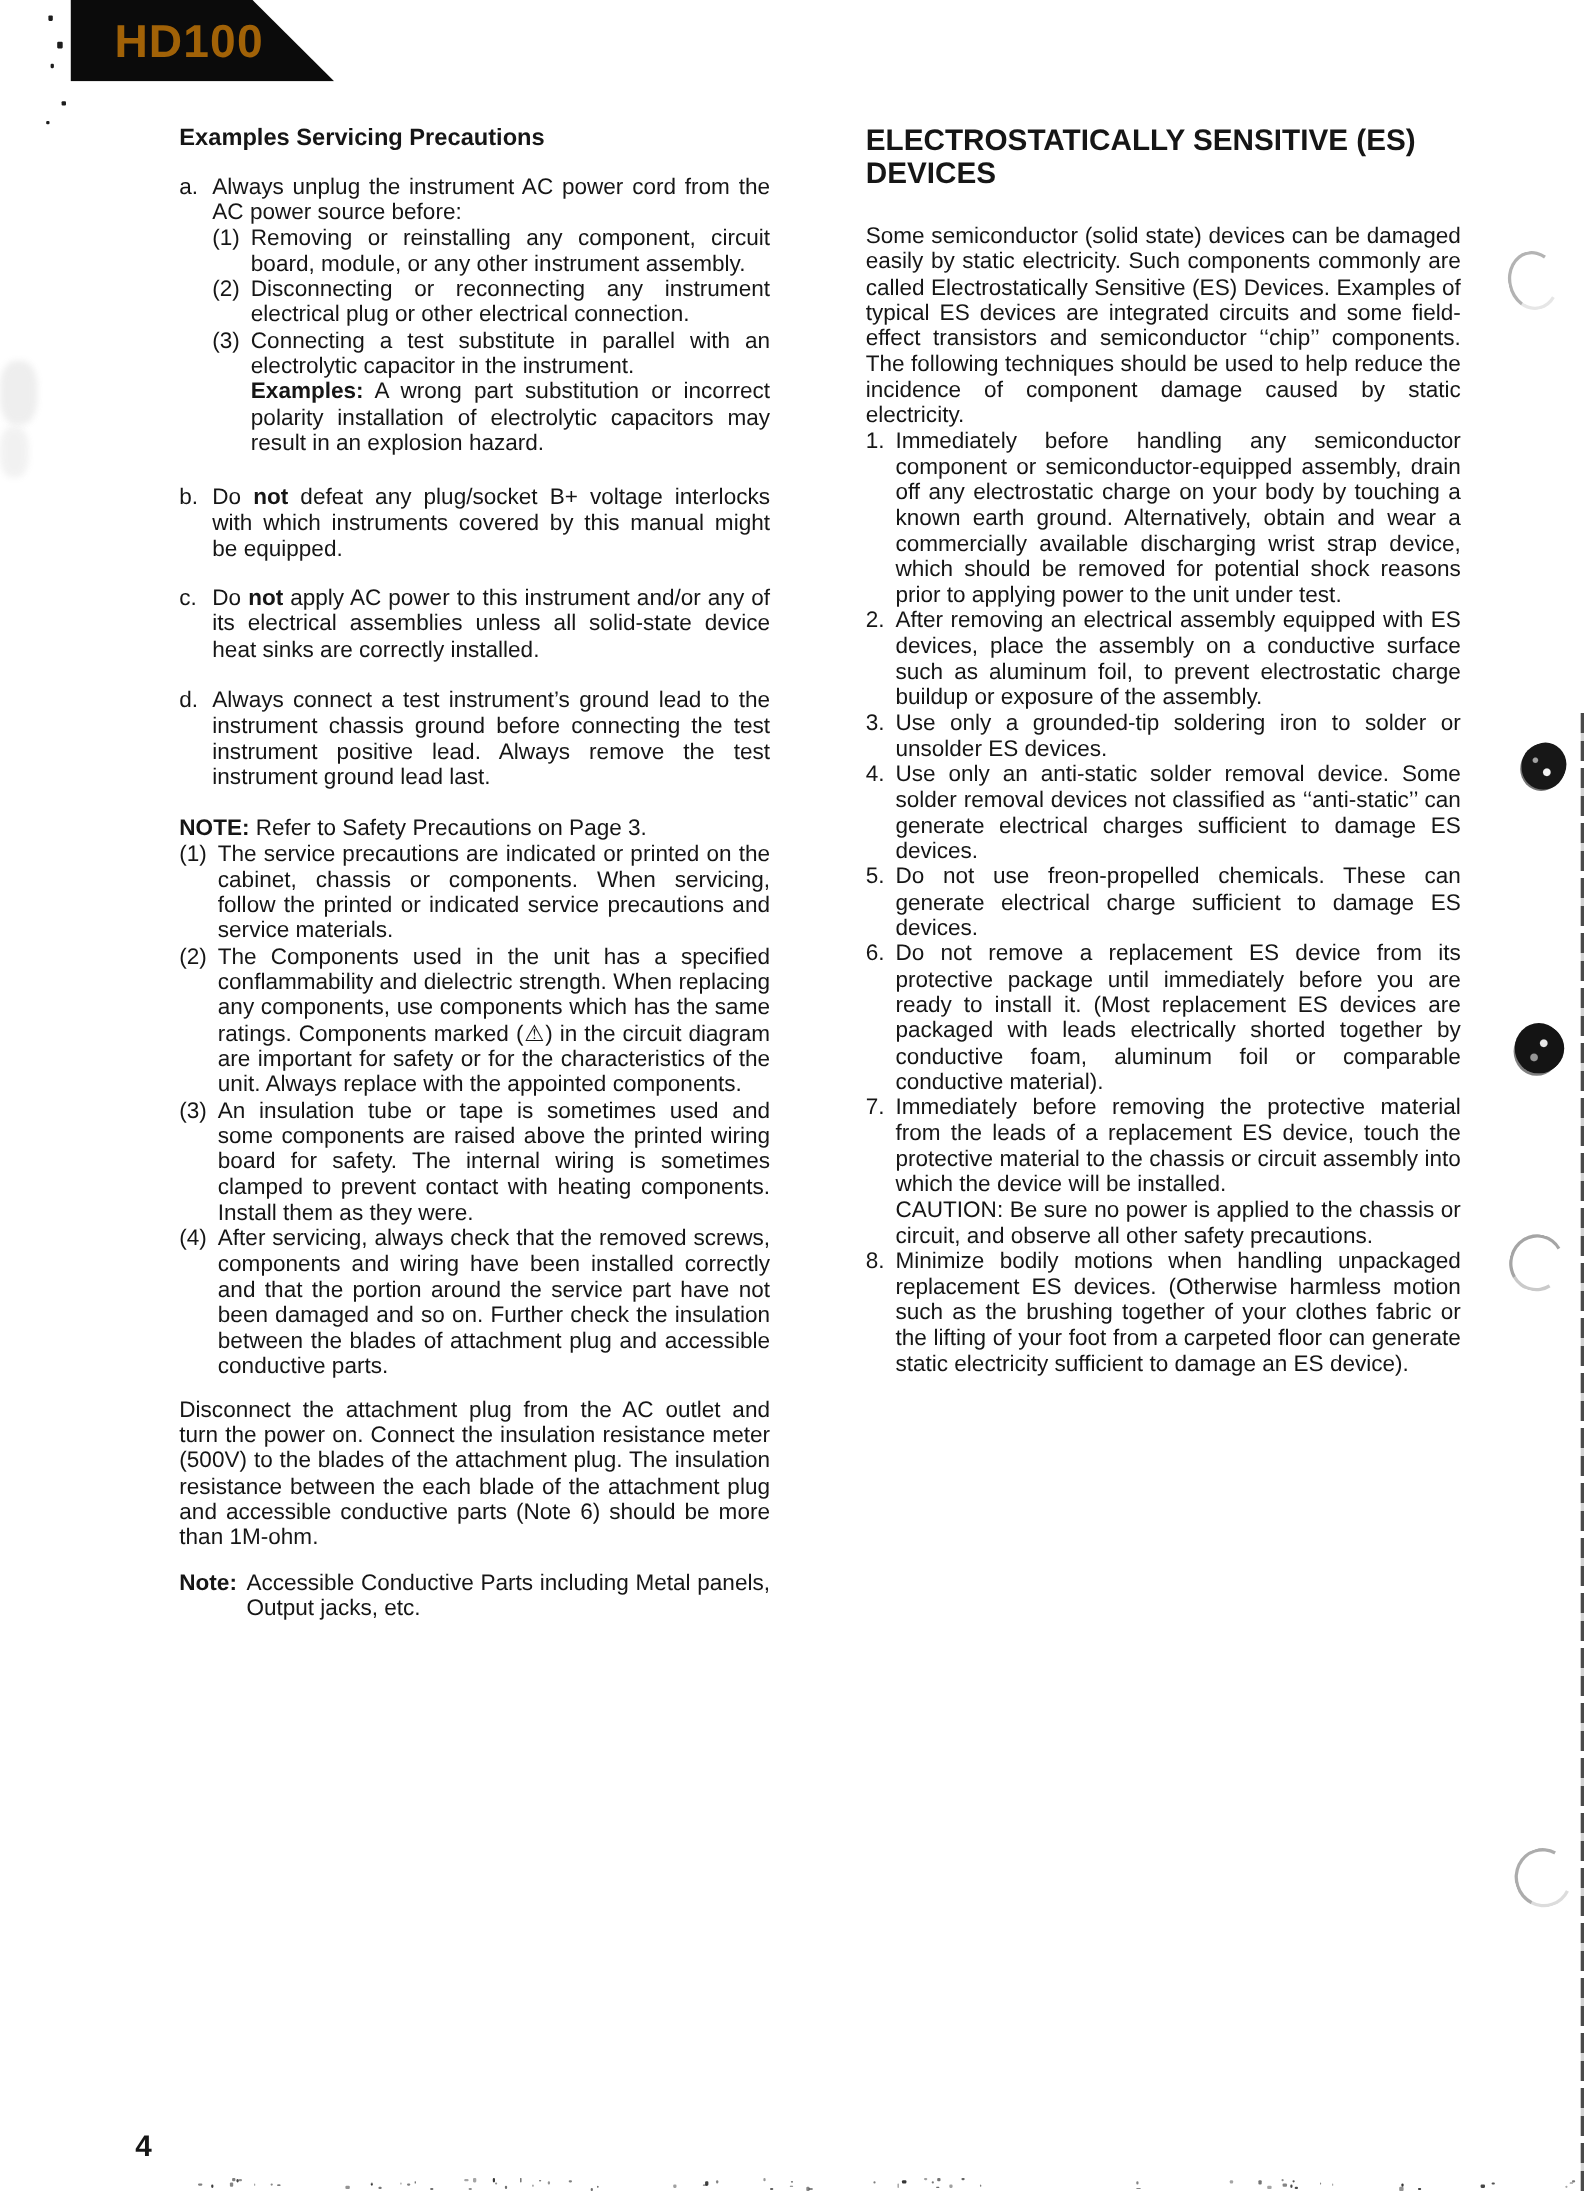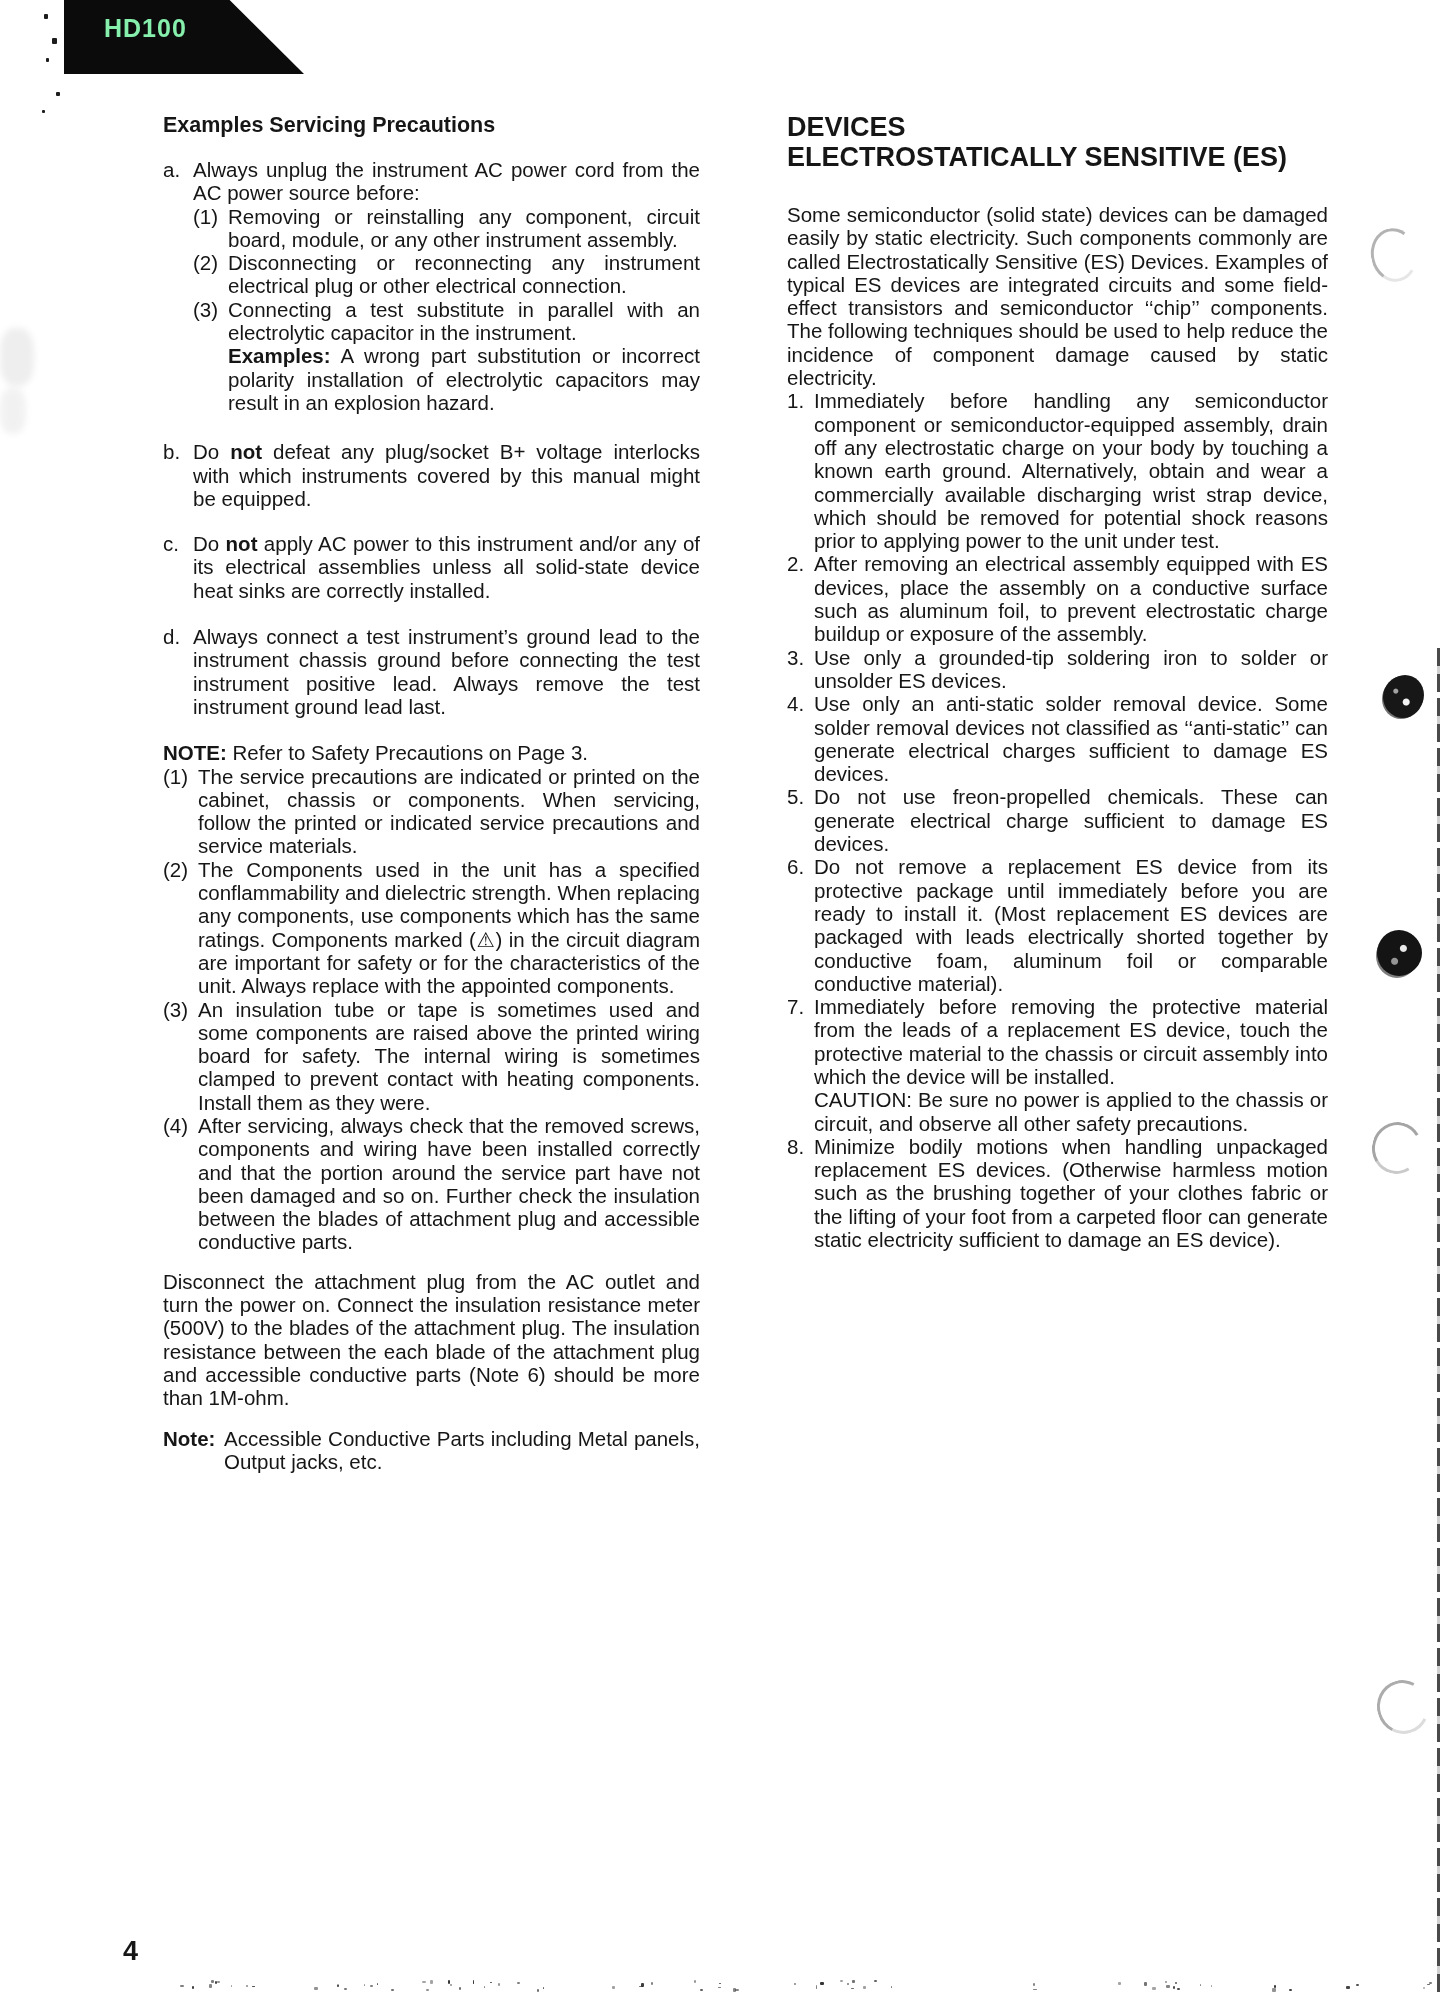--- a/index.html
+++ b/index.html
@@ -9,21 +9,21 @@
     font-family:"Liberation Sans","DejaVu Sans",sans-serif;
   }
   
   .badge{
     position:absolute;left:64px;top:0;width:240px;height:74px;
     background:#0b0b0b;
     clip-path:polygon(0 0,69% 0,100% 100%,0 100%);
   }
   .badge .badge-text{
     position:absolute;left:40px;top:14px;
-    color:#86efac;font-weight:bold;font-size:25px;letter-spacing:1px;
+    color:#a16207;font-weight:bold;font-size:42px;letter-spacing:1px;
   }
   
   .col{position:absolute;top:112px;}
   #left-col{left:163px;width:537px;}
   #right-col{left:787px;width:541px;}
   .col-heading{font-weight:bold;font-size:21.5px;line-height:26px;margin:0 0 20px 0;}
   .rc-heading{font-weight:bold;font-size:27px;line-height:30px;margin:0;}
   .rc-heading-wrap{margin:0 0 31px 0;}
   .para{font-size:20.5px;line-height:23.3px;text-align:justify;position:relative;}
   .para .lbl{position:absolute;left:0;top:0;}
@@ -68,22 +68,22 @@
       <div class="para n2"><span class="lbl">(2)</span>The Components used in the unit has a specified conflammability and dielectric strength. When replacing any components, use components which has the same ratings. Components marked (⚠) in the circuit diagram are important for safety or for the characteristics of the unit. Always replace with the appointed components.</div>
       <div class="para n2"><span class="lbl">(3)</span>An insulation tube or tape is sometimes used and some components are raised above the printed wiring board for safety. The internal wiring is sometimes clamped to prevent contact with heating components. Install them as they were.</div>
       <div class="para n2"><span class="lbl">(4)</span>After servicing, always check that the removed screws, components and wiring have been installed correctly and that the portion around the service part have not been damaged and so on. Further check the insulation between the blades of attachment plug and accessible conductive parts.</div>
       <div class="para l0" style="margin-top: 16px;">Disconnect the attachment plug from the AC outlet and turn the power on. Connect the insulation resistance meter (500V) to the blades of the attachment plug. The insulation resistance between the each blade of the attachment plug and accessible conductive parts (Note 6) should be more than 1M-ohm.</div>
       <div class="para note" style="margin-top: 17px;"><span class="lbl bold">Note:</span>Accessible Conductive Parts including Metal panels, Output jacks, etc.</div>
     </div>
 </div>
 
 <div class="col" id="right-col">
   <div class="rc-heading-wrap">
+    <div class="rc-heading">ELECTROSTATICALLY SENSITIVE (ES)</div>
     <div class="rc-heading">DEVICES</div>
-    <div class="rc-heading">ELECTROSTATICALLY SENSITIVE (ES)</div>
   </div>
   <div id="right-blocks">
       <div class="para l0">Some semiconductor (solid state) devices can be damaged easily by static electricity. Such components commonly are called Electrostatically Sensitive (ES) Devices. Examples of typical ES devices are integrated circuits and some field-effect transistors and semiconductor ‘‘chip’’ components. The following techniques should be used to help reduce the incidence of component damage caused by static electricity.</div>
       <div class="para r1"><span class="lbl">1.</span>Immediately before handling any semiconductor component or semiconductor-equipped assembly, drain off any electrostatic charge on your body by touching a known earth ground. Alternatively, obtain and wear a commercially available discharging wrist strap device, which should be removed for potential shock reasons prior to applying power to the unit under test.</div>
       <div class="para r1"><span class="lbl">2.</span>After removing an electrical assembly equipped with ES devices, place the assembly on a conductive surface such as aluminum foil, to prevent electrostatic charge buildup or exposure of the assembly.</div>
       <div class="para r1"><span class="lbl">3.</span>Use only a grounded-tip soldering iron to solder or unsolder ES devices.</div>
       <div class="para r1"><span class="lbl">4.</span>Use only an anti-static solder removal device. Some solder removal devices not classified as ‘‘anti-static’’ can generate electrical charges sufficient to damage ES devices.</div>
       <div class="para r1"><span class="lbl">5.</span>Do not use freon-propelled chemicals. These can generate electrical charge sufficient to damage ES devices.</div>
       <div class="para r1"><span class="lbl">6.</span>Do not remove a replacement ES device from its protective package until immediately before you are ready to install it. (Most replacement ES devices are packaged with leads electrically shorted together by conductive foam, aluminum foil or comparable conductive material).</div>
       <div class="para r1"><span class="lbl">7.</span>Immediately before removing the protective material from the leads of a replacement ES device, touch the protective material to the chassis or circuit assembly into which the device will be installed.<br>CAUTION: Be sure no power is applied to the chassis or circuit, and observe all other safety precautions.</div>

